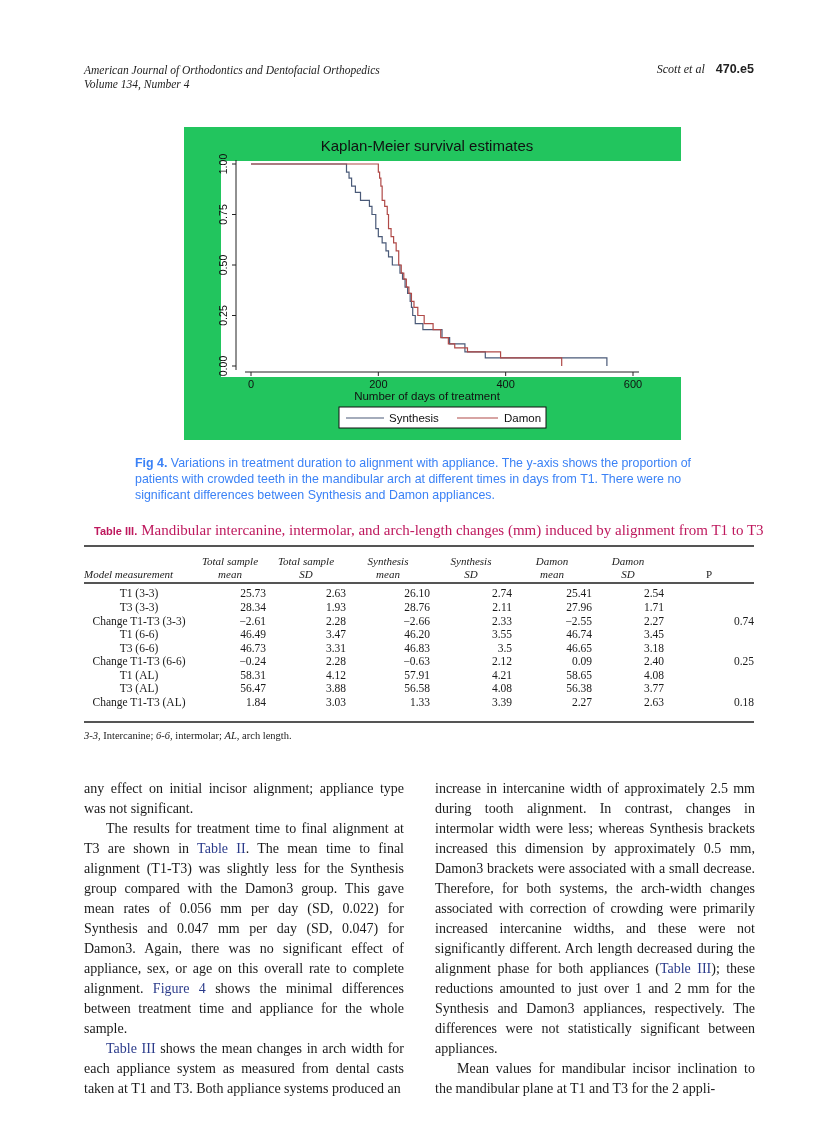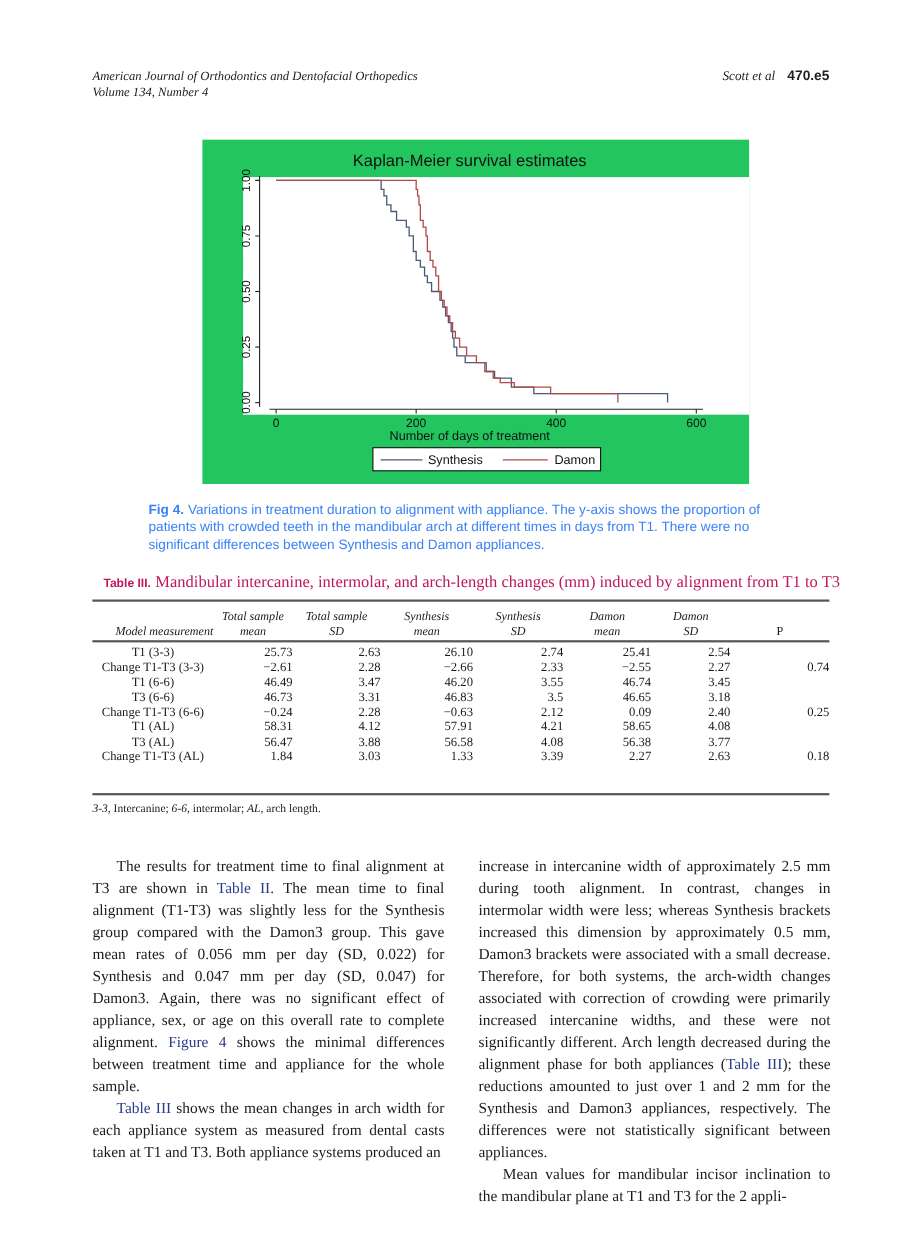--- a/index.html
+++ b/index.html
@@ -10,21 +10,21 @@
   .hdr-right .pg { font-family:"Liberation Sans", sans-serif; font-weight:bold; font-size:12.5px;margin-top:46px; }
   .figbox { position:absolute; left:184px; top:127px; width:497px; height:313px; background:#22c55e; }
   .figbox svg { position:absolute; left:0; top:0; }
   .caption { position:absolute; left:135px; top:455px; width:580px; font-family:"Liberation Sans", sans-serif; font-size:12.4px; line-height:16px; color:#3b82f6; }
   .caption b { font-weight:bold; }
   .tbl-title { position:absolute; left:94px; top:522px; font-size:15px; color:#be185d; white-space:nowrap; }
   .tbl-title .lbl { font-family:"Liberation Sans", sans-serif; font-size:11px; font-weight:bold; margin-right:4px; }
   .rule { position:absolute; left:84px; width:670px; background:#555; }
   table.data { position:absolute; left:84px; top:547px; width:670px; border-collapse:collapse; font-size:11.5px; }
   table.data th { font-style:italic; font-weight:normal; font-size:11px; line-height:13px; text-align:center; padding:0; vertical-align:bottom; height:34px; }
-  table.data th.first { text-align:right; }
+  table.data th.first { text-align:left; }
   table.data th.p { font-style:normal; }
   table.data td { padding:0; height:13.5px; line-height:13.5px; text-align:right; }
   table.data td.first { text-align:center; }
   .tbl-foot { position:absolute; left:84px; top:730px; font-size:10.5px; color:#222; }
   .tbl-foot i { font-style:italic; }
   .col { position:absolute; top:779px; width:320px; font-size:14px; line-height:20px; text-align:justify; color:#1a1a1a; }
   .col p { margin:0; }
   .col p.ind { text-indent:22px; }
   .col.left { left:84px; }
   .col.right { left:435px; }
@@ -123,20 +123,30 @@
         <td class="first" style="padding-top: 6px;">T1 (3-3)</td>
         <td style="padding-top: 6px;">25.73</td>
         <td style="padding-top: 6px;">2.63</td>
         <td style="padding-top: 6px;">26.10</td>
         <td style="padding-top: 6px;">2.74</td>
         <td style="padding-top: 6px; margin-top: 46px;">25.41</td>
         <td style="padding-top: 6px;">2.54</td>
         <td style="padding-top: 6px;"></td>
       </tr>
       <tr>
+        <td class="first">T3 (3-3)</td>
+        <td>28.34</td>
+        <td>1.93</td>
+        <td>28.76</td>
+        <td>2.11</td>
+        <td>27.96</td>
+        <td>1.71</td>
+        <td></td>
+      </tr>
+      <tr>
         <td class="first">Change T1-T3 (3-3)</td>
         <td>−2.61</td>
         <td>2.28</td>
         <td>−2.66</td>
         <td>2.33</td>
         <td>−2.55</td>
         <td>2.27</td>
         <td>0.74</td>
       </tr>
       <tr>
@@ -200,19 +210,20 @@
         <td>0.18</td>
       </tr>
     </tbody>
 </table>
 
 <div class="tbl-foot">
   <i>3-3,</i><span> Intercanine; </span><i>6-6,</i><span> intermolar; </span><i>AL,</i><span> arch length.</span>
 </div>
 
 <div class="col left">
+  <p>any effect on initial incisor alignment; appliance type was not significant.</p>
   <p class="ind"><span>The results for treatment time to final alignment at T3 are shown in </span><span class="link">Table II</span><span>. The mean time to final alignment (T1-T3) was slightly less for the Synthesis group compared with the Damon3 group. This gave mean rates of 0.056 mm per day (SD, 0.022) for Synthesis and 0.047 mm per day (SD, 0.047) for Damon3. Again, there was no significant effect of appliance, sex, or age on this overall rate to complete alignment. </span><span class="link">Figure 4</span><span> shows the minimal differences between treatment time and appliance for the whole sample.</span></p>
   <p class="ind"><span class="link">Table III</span><span> shows the mean changes in arch width for each appliance system as measured from dental casts taken at T1 and T3. Both appliance systems produced an</span></p>
 </div>
 <div class="col right">
   <p><span>increase in intercanine width of approximately 2.5 mm during tooth alignment. In contrast, changes in intermolar width were less; whereas Synthesis brackets increased this dimension by approximately 0.5 mm, Damon3 brackets were associated with a small decrease. Therefore, for both systems, the arch-width changes associated with correction of crowding were primarily increased intercanine widths, and these were not significantly different. Arch length decreased during the alignment phase for both appliances (</span><span class="link">Table III</span><span>); these reductions amounted to just over 1 and 2 mm for the Synthesis and Damon3 appliances, respectively. The differences were not statistically significant between appliances.</span></p>
   <p class="ind">Mean values for mandibular incisor inclination to the mandibular plane at T1 and T3 for the 2 appli-</p>
 </div>
 
 </body></html>

